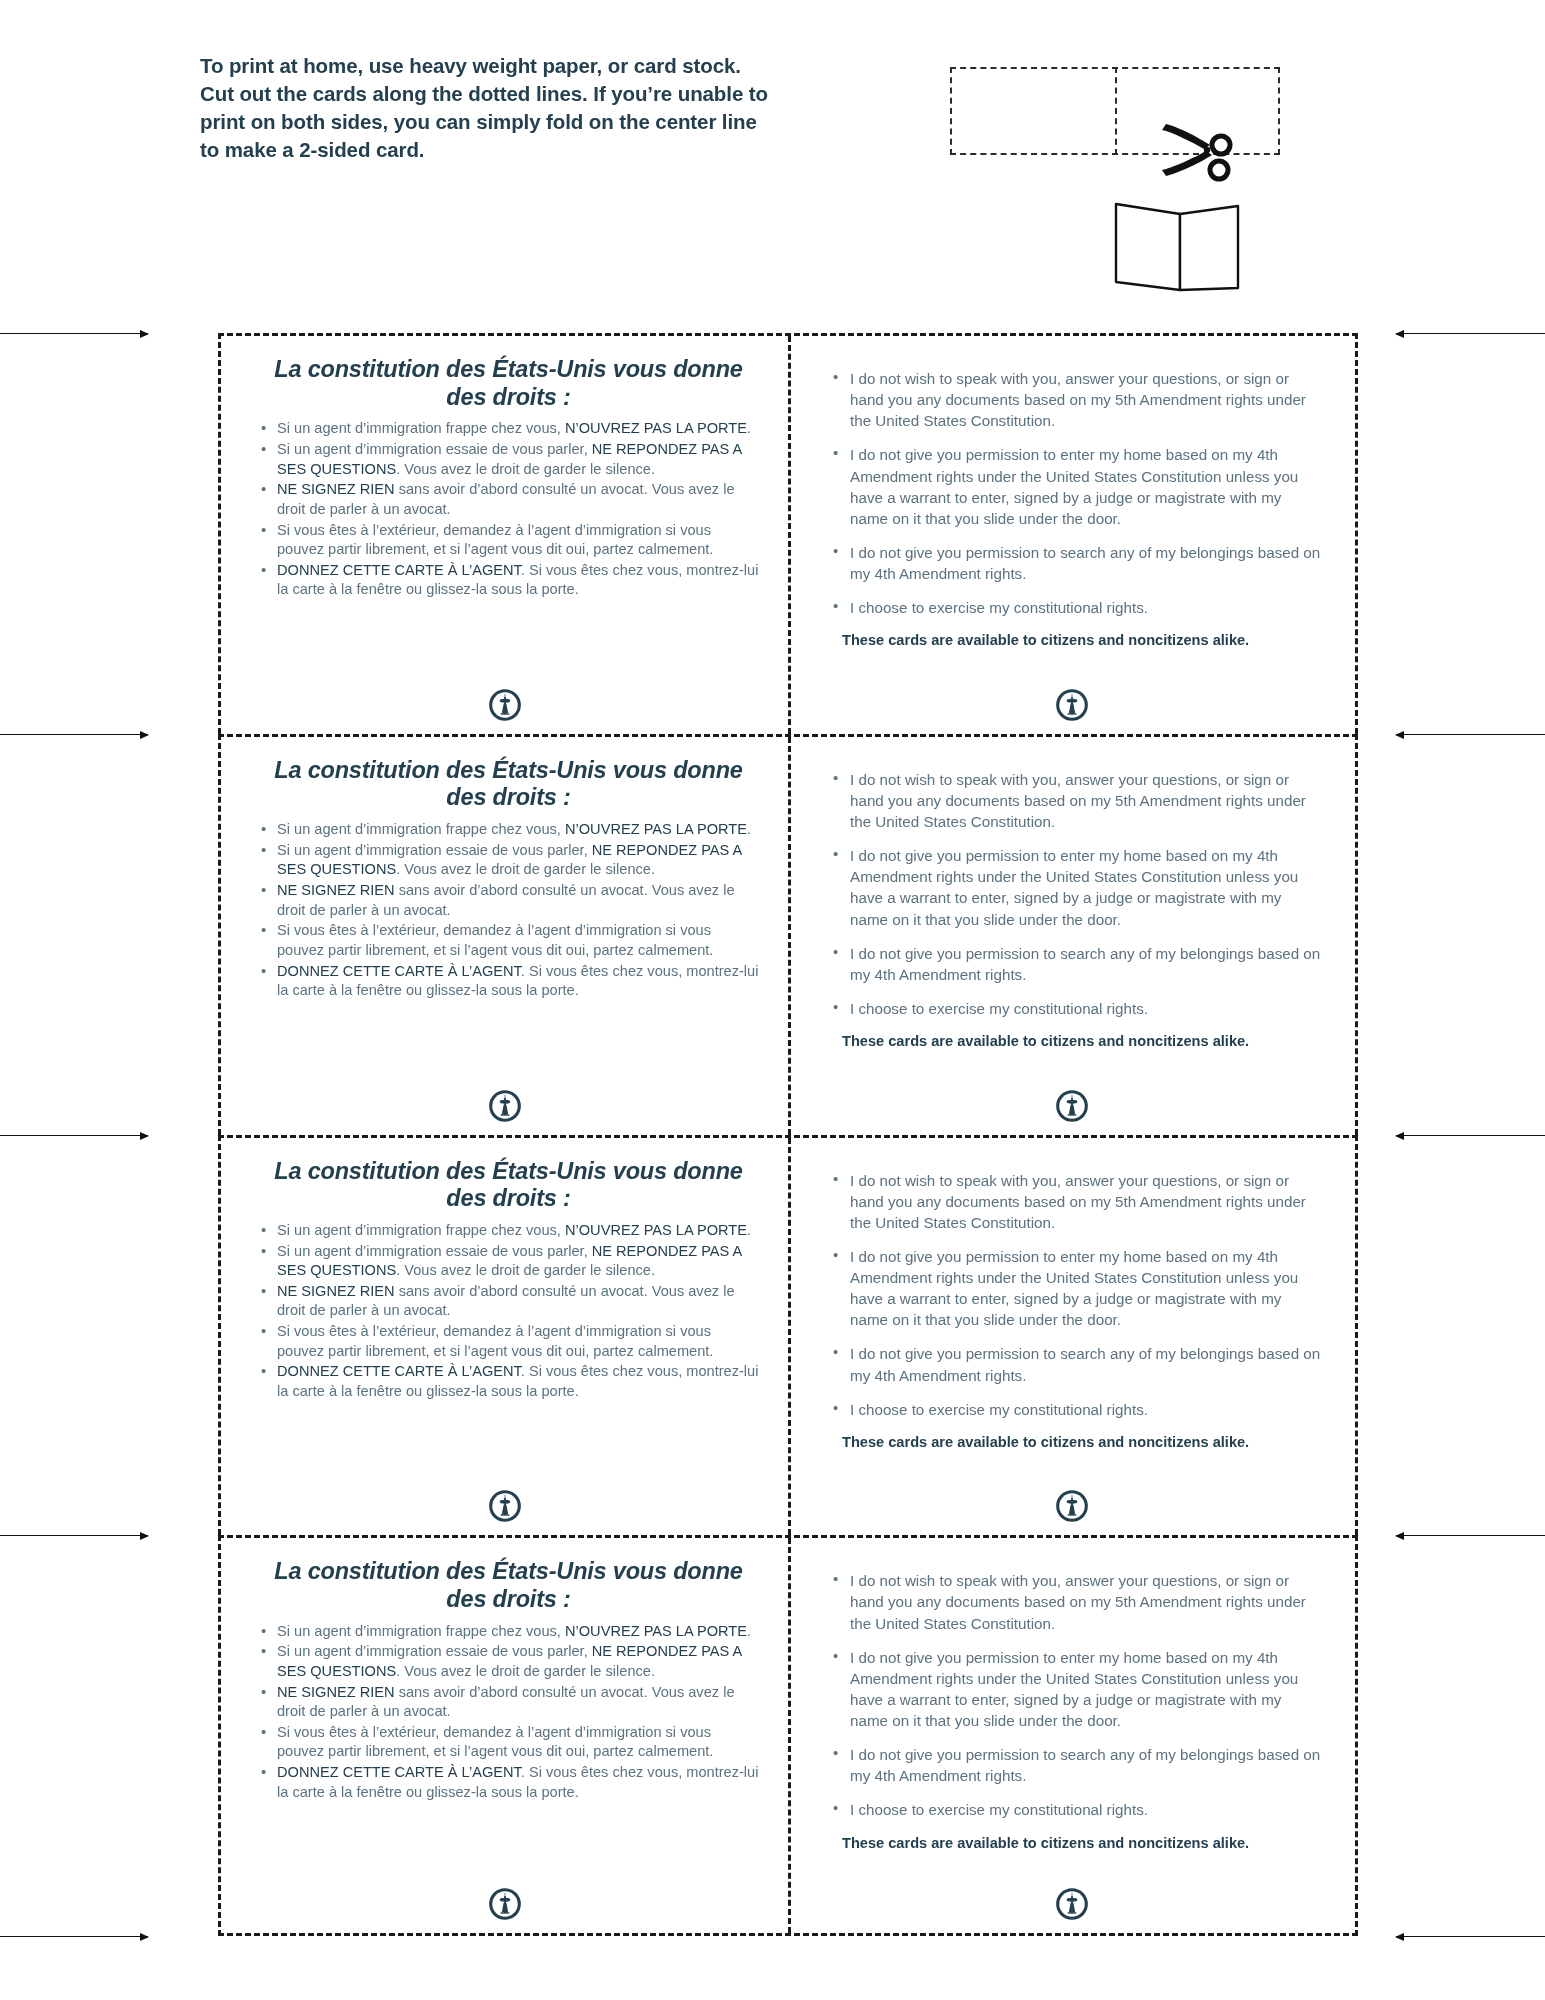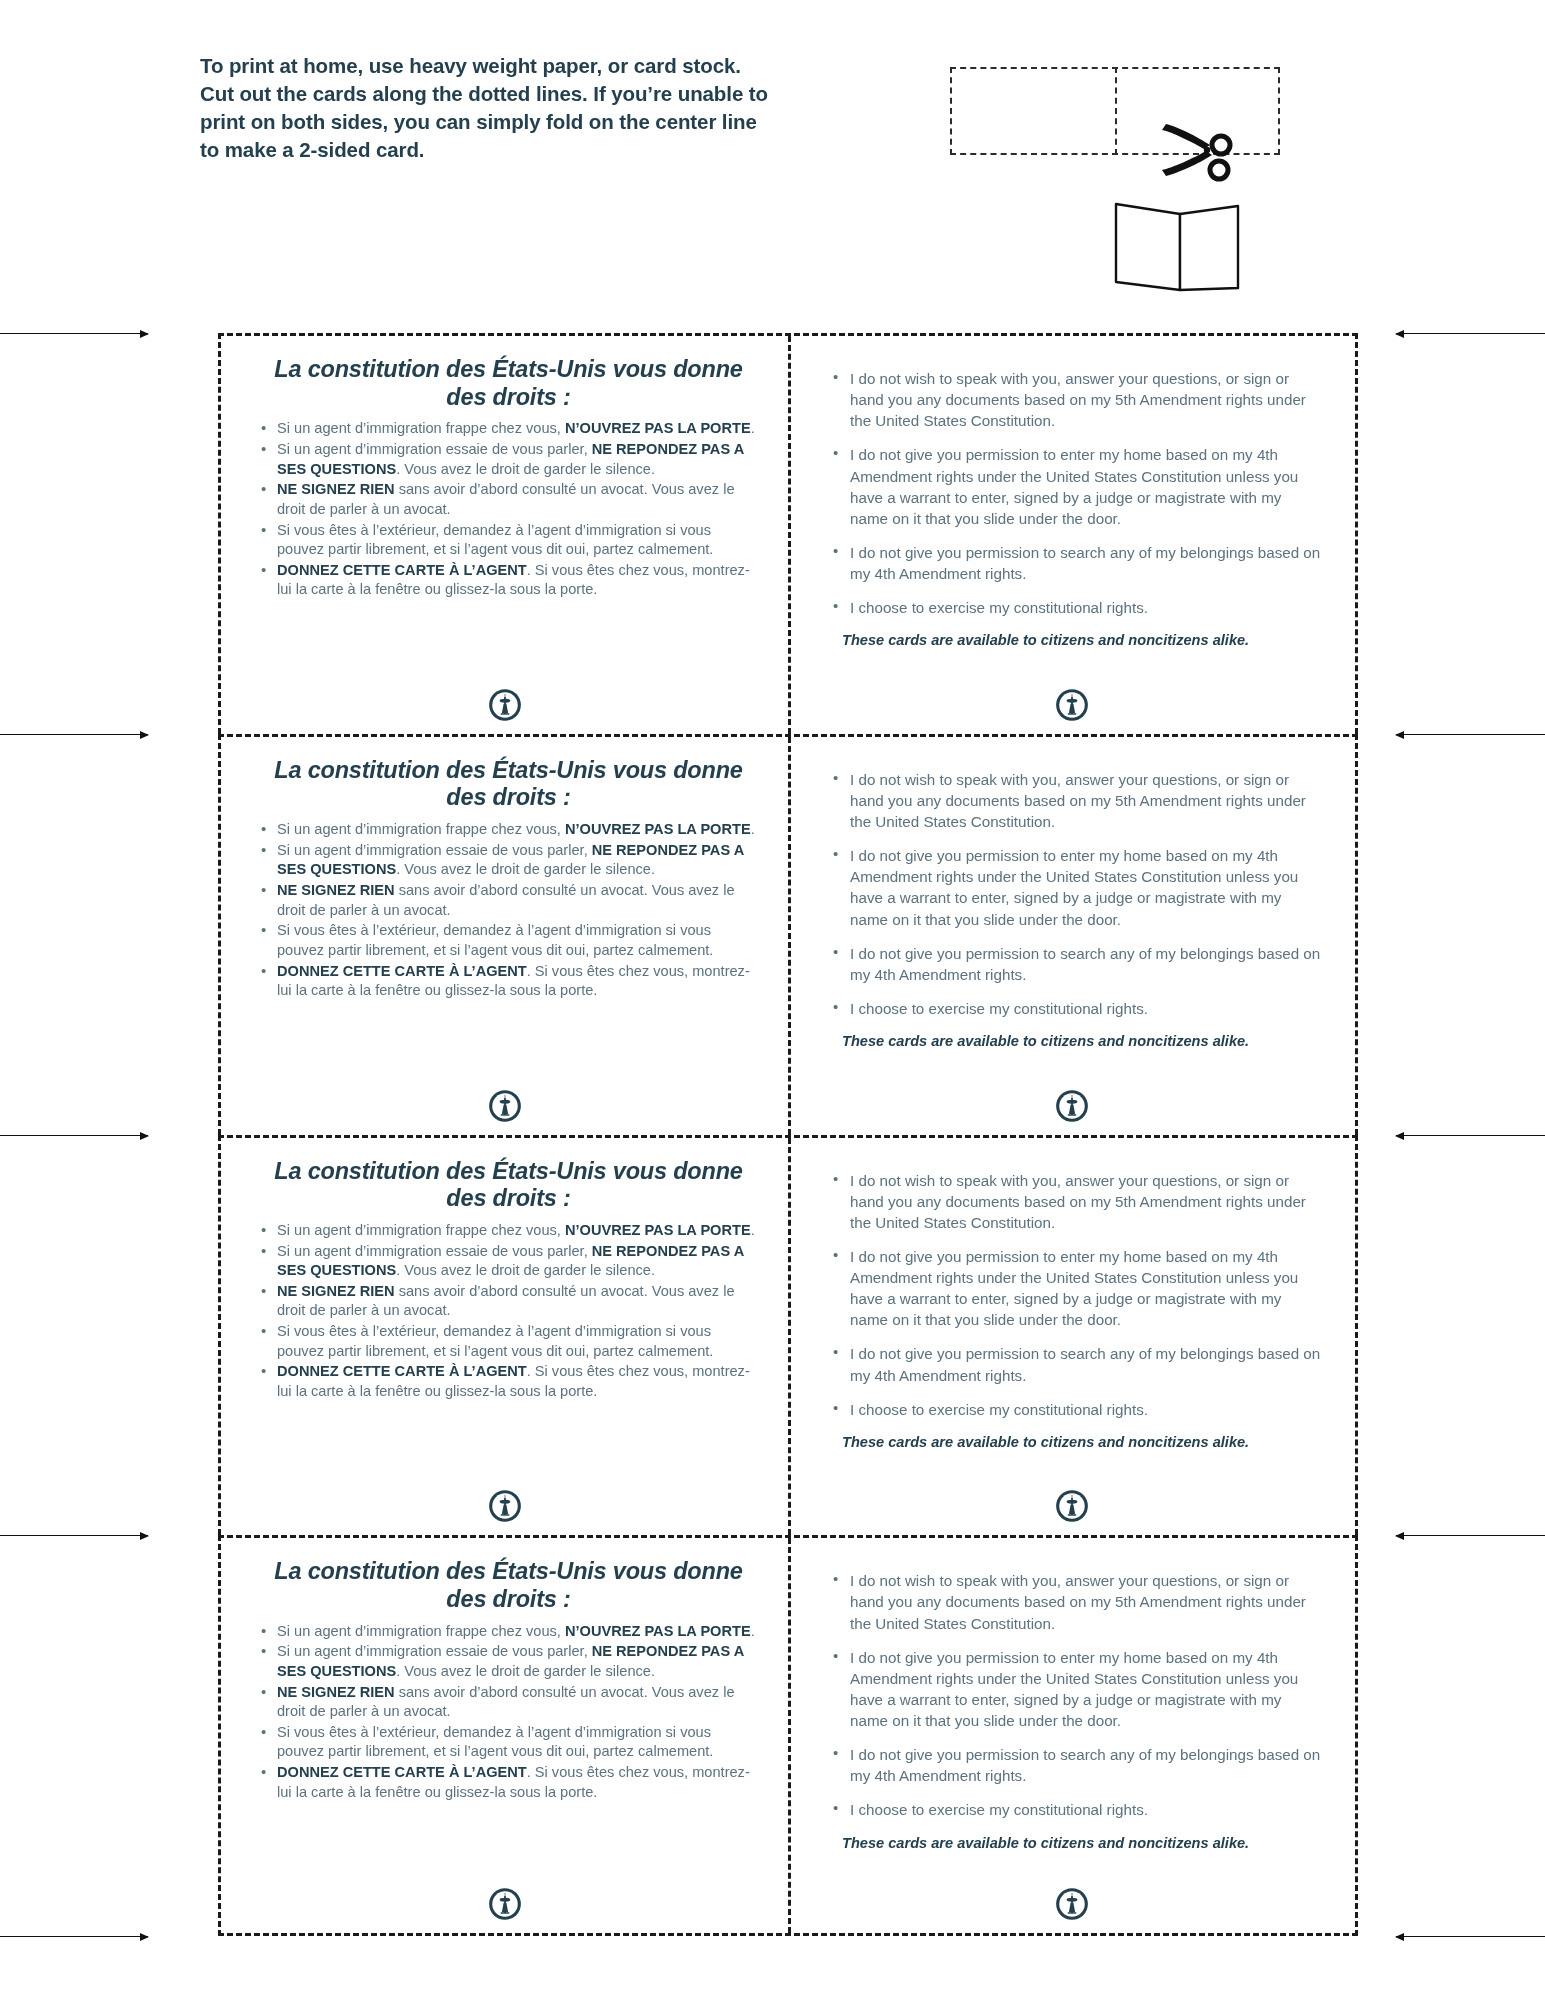--- a/index.html
+++ b/index.html
@@ -143,26 +143,25 @@
   }
   ul.card-list.front-list > li { margin-bottom: 1px; }
   ul.card-list.back-list > li {
     font-size: 15.2px;
     line-height: 1.39;
     margin-bottom: 13px;
     padding-left: 24px;
   }
   ul.card-list.back-list > li::before { left: 7px; }
 
-  .b { font-weight: bold; color: #24404f; text-align: center; }
+  .b { font-weight: normal; color: #24404f; text-align: center; }
 
   .card-note {
     font-size: 14.6px;
     font-weight: bold;
-    font-style: italic;
     color: #24404f;
     padding-left: 24px;
     line-height: 1.3;
     margin-top: 2px;
   }
 
   .card-logo {
     position: absolute;
     left: 0;
     right: 0;

